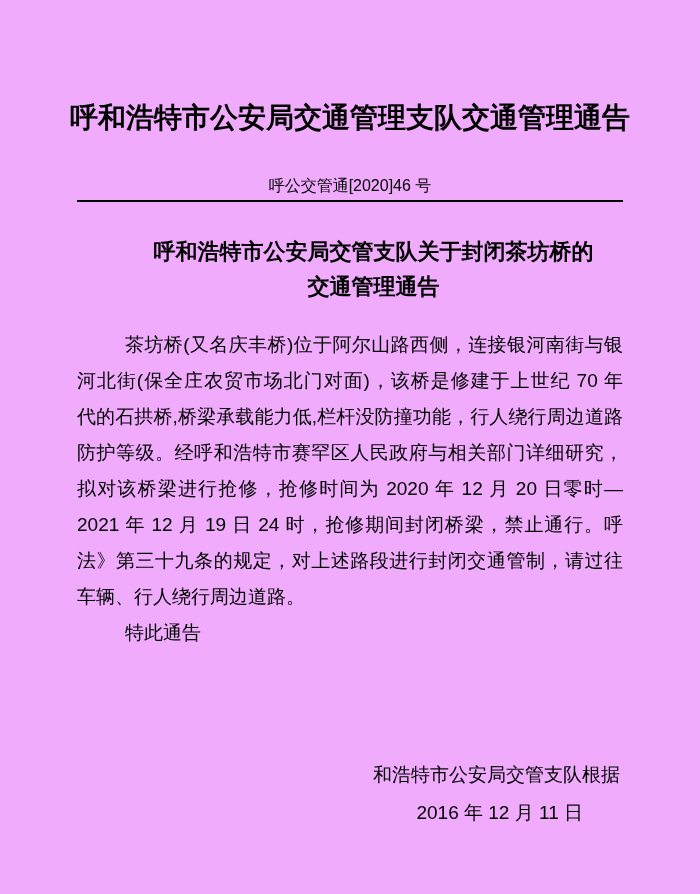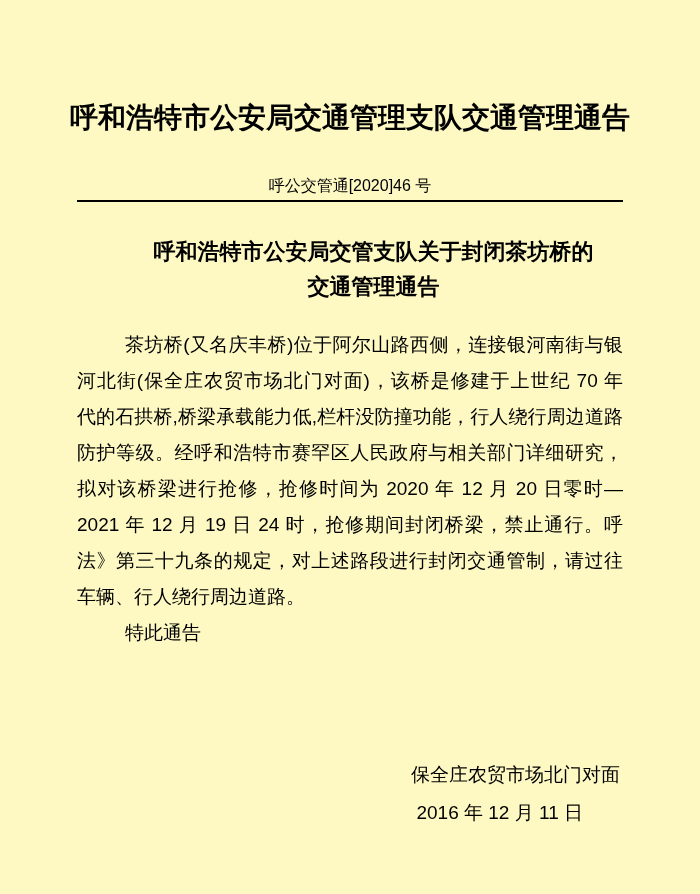--- a/index.html
+++ b/index.html
@@ -4,21 +4,21 @@
 <style>
   html, body {
     margin: 0;
     padding: 0;
     background: #ffffff;
   }
   .page {
     position: relative;
     width: 700px;
     height: 894px;
-    background: #fef9c3;
+    background: #f0abfc;
     color: #000000;
     font-family: "Liberation Sans", sans-serif;
     overflow: hidden;
     box-sizing: border-box;
   }
   .title {
     margin: 0;
     padding: 100px 40px 0 40px;
     text-align: center;
     font-size: 28px;
@@ -108,17 +108,17 @@
     <div class="body-line">代的石拱桥,桥梁承载能力低,栏杆没防撞功能，行人绕行周边道路</div>
     <div class="body-line">防护等级。经呼和浩特市赛罕区人民政府与相关部门详细研究，</div>
     <div class="body-line">拟对该桥梁进行抢修，抢修时间为 2020 年 12 月 20 日零时—</div>
     <div class="body-line">2021 年 12 月 19 日 24 时，抢修期间封闭桥梁，禁止通行。呼</div>
     <div class="body-line">法》第三十九条的规定，对上述路段进行封闭交通管制，请过往</div>
     <div class="body-line last">车辆、行人绕行周边道路。</div>
   </div>
 
   <div class="closing">特此通告</div>
 
-  <div class="signature">保全庄农贸市场北门对面</div>
+  <div class="signature">和浩特市公安局交管支队根据</div>
 
   <div class="date">2016 年 12 月 11 日</div>
 
 </div>
 
 </body></html>

